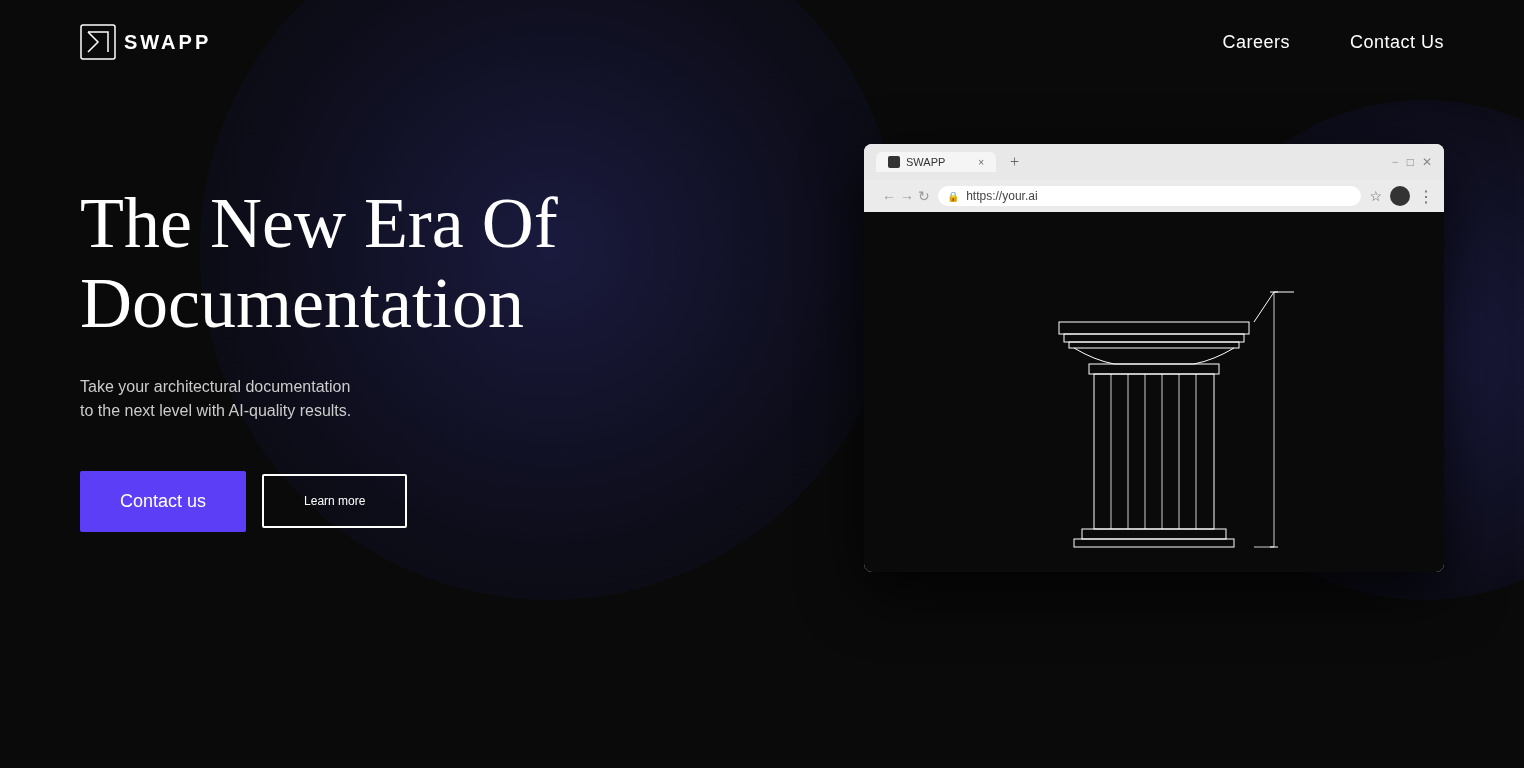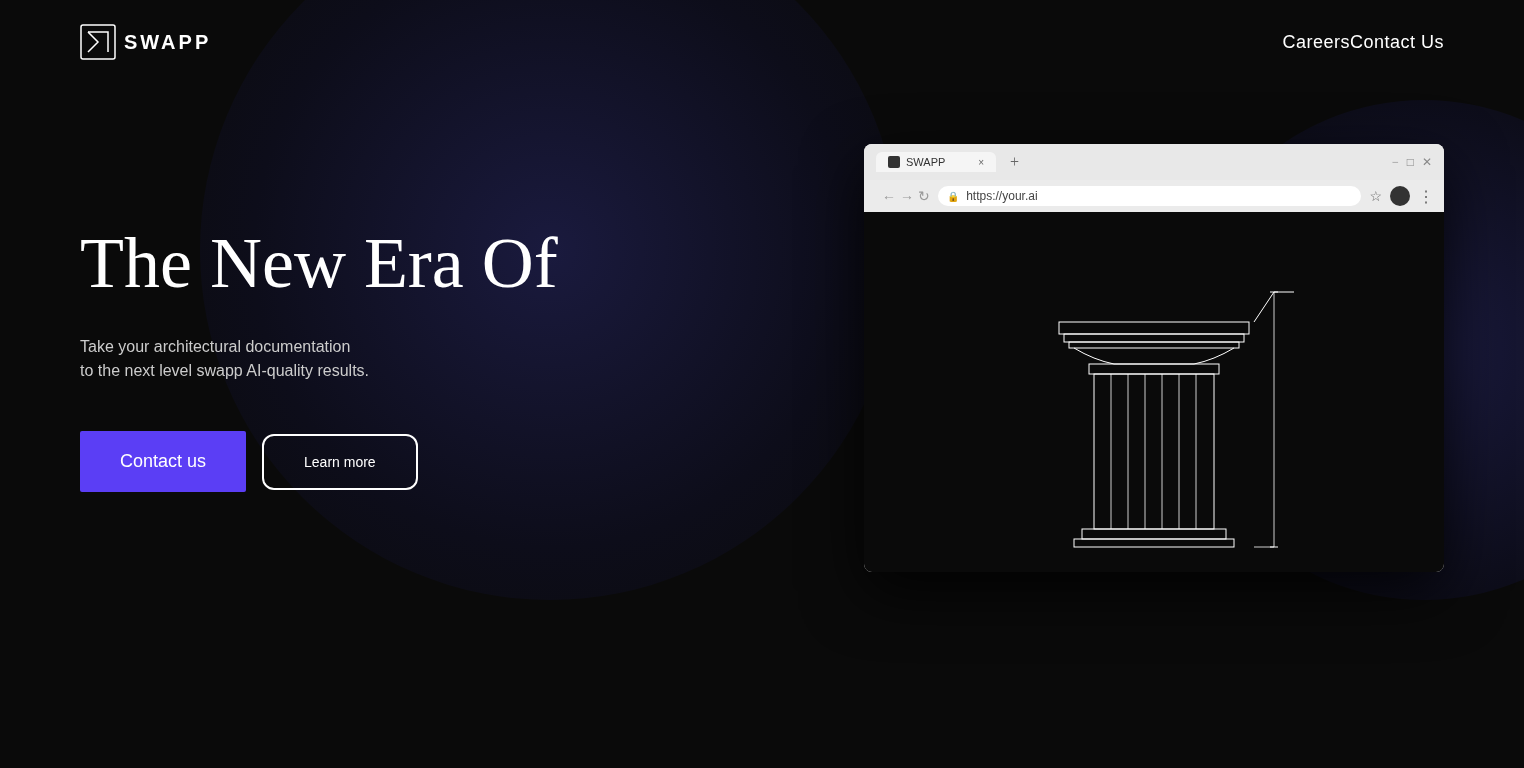--- a/index.html
+++ b/index.html
@@ -66,20 +66,21 @@
       font-family: Arial, sans-serif;
       font-size: 20px;
       font-weight: 700;
       letter-spacing: 3px;
       color: #ffffff;
     }
 
     nav {
       display: flex;
       align-items: flex-end;
+      gap: 60px;
     }
 
     nav a {
       color: #ffffff;
       text-decoration: none;
       font-family: Arial, sans-serif;
       font-size: 18px;
       font-weight: 400;
       letter-spacing: 0.5px;
     }
@@ -134,24 +135,24 @@
       cursor: pointer;
       border-radius: 2px;
     }
 
     .btn-learn {
       background-color: transparent;
       color: #ffffff;
       border: 2px solid #ffffff;
       padding: 18px 40px;
       font-family: Arial, sans-serif;
-      font-size: 14px;
+      font-size: 12px;
       font-weight: 500;
       cursor: pointer;
-      border-radius: 12px;
+      border-radius: 2px;
     }
 
     
     .browser-mockup {
       flex: 0 0 auto;
       width: 580px;
       border-radius: 8px;
       overflow: hidden;
       box-shadow: 0 20px 60px rgba(0,0,0,0.8);
       background: #f5f5f5;
@@ -293,25 +294,26 @@
   <nav>
     <a href="#">Careers</a>
     <a href="#">Contact Us</a>
   </nav>
 </header>
 
 <main>
   <div class="hero-left">
     <h1 class="hero-title">
       <span>The New Era Of</span><br>
+      <span>Documentation</span>
     </h1>
 
     <p class="hero-subtitle">
       <span>Take your architectural documentation</span><br>
-      <span>to the next level swapp AI-quality results.</span>
+      <span>to the next level with AI-quality results.</span>
     </p>
 
     <div class="button-group">
       <button class="btn-contact">Contact us</button>
       <button class="btn-learn">Learn more</button>
     </div>
   </div>
 
   <div class="browser-mockup">
 

